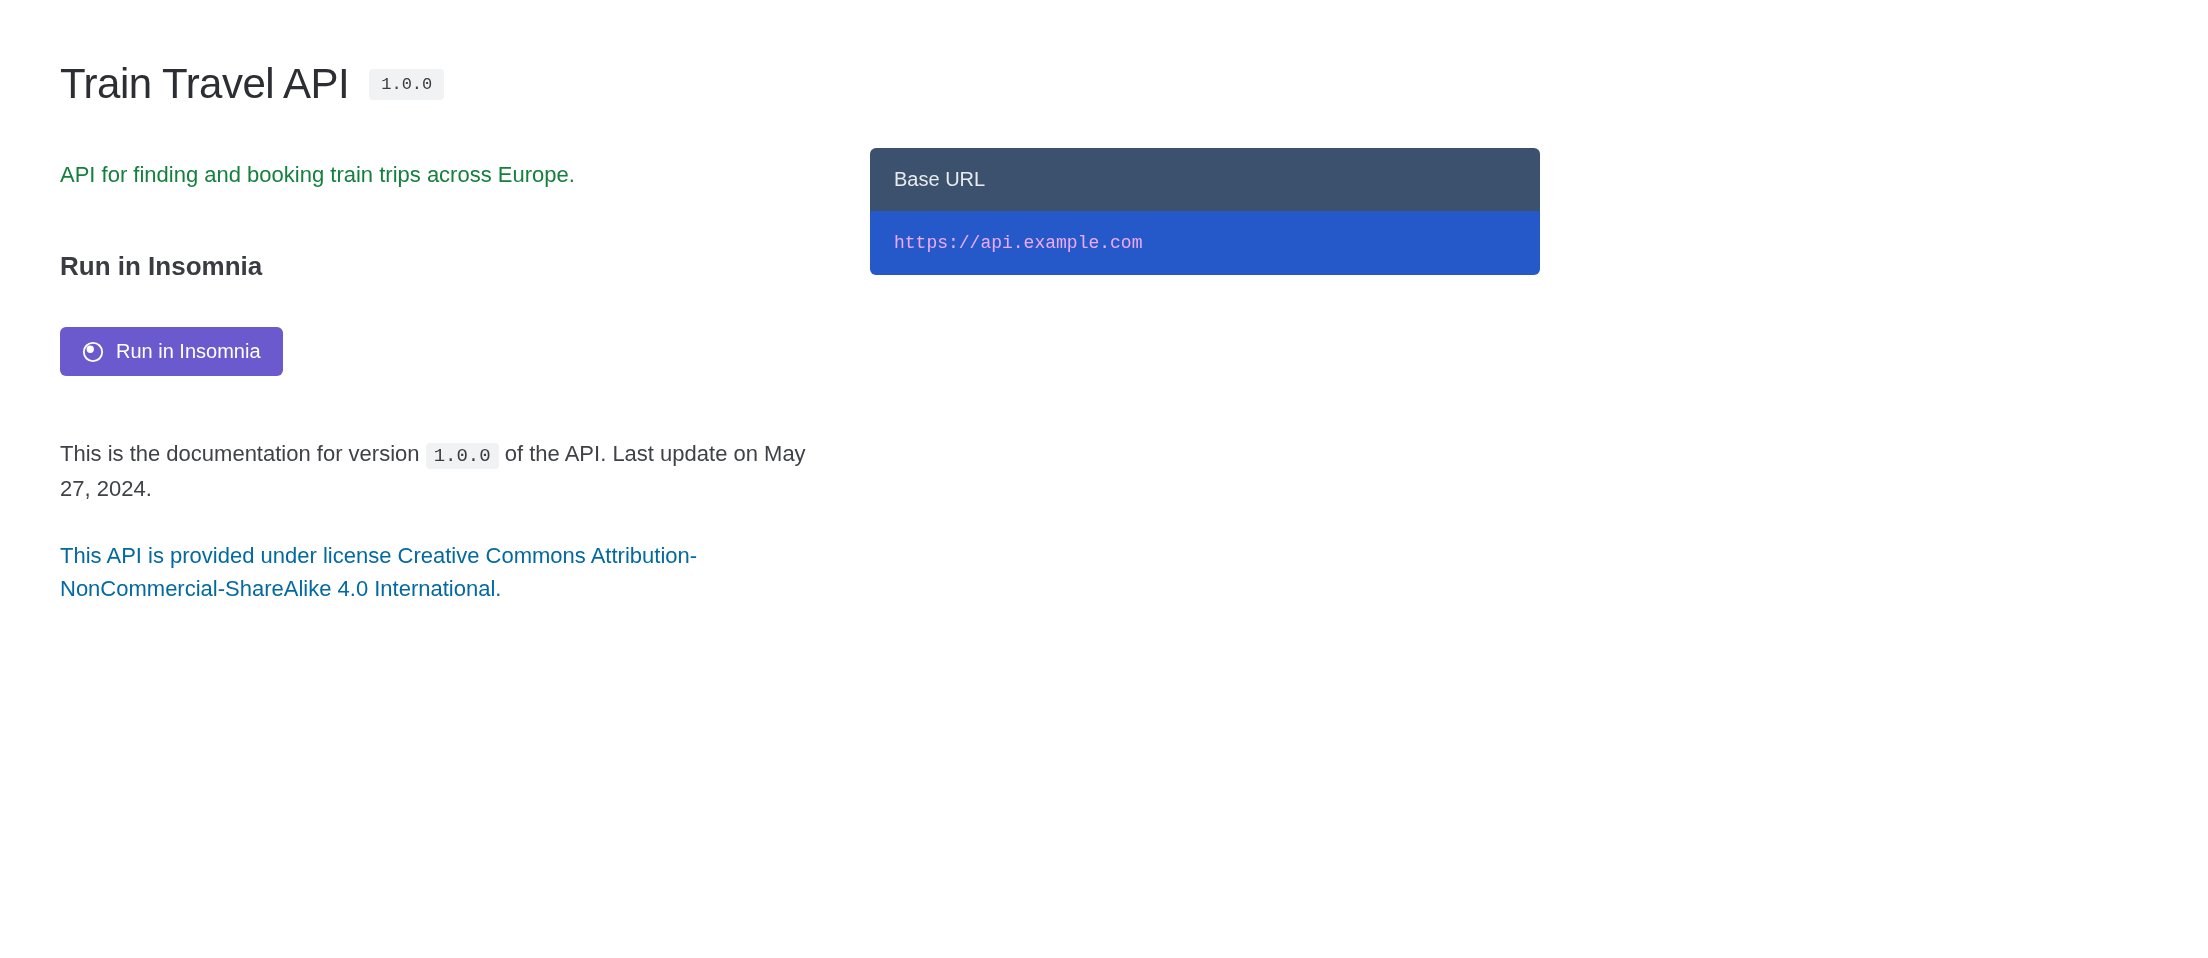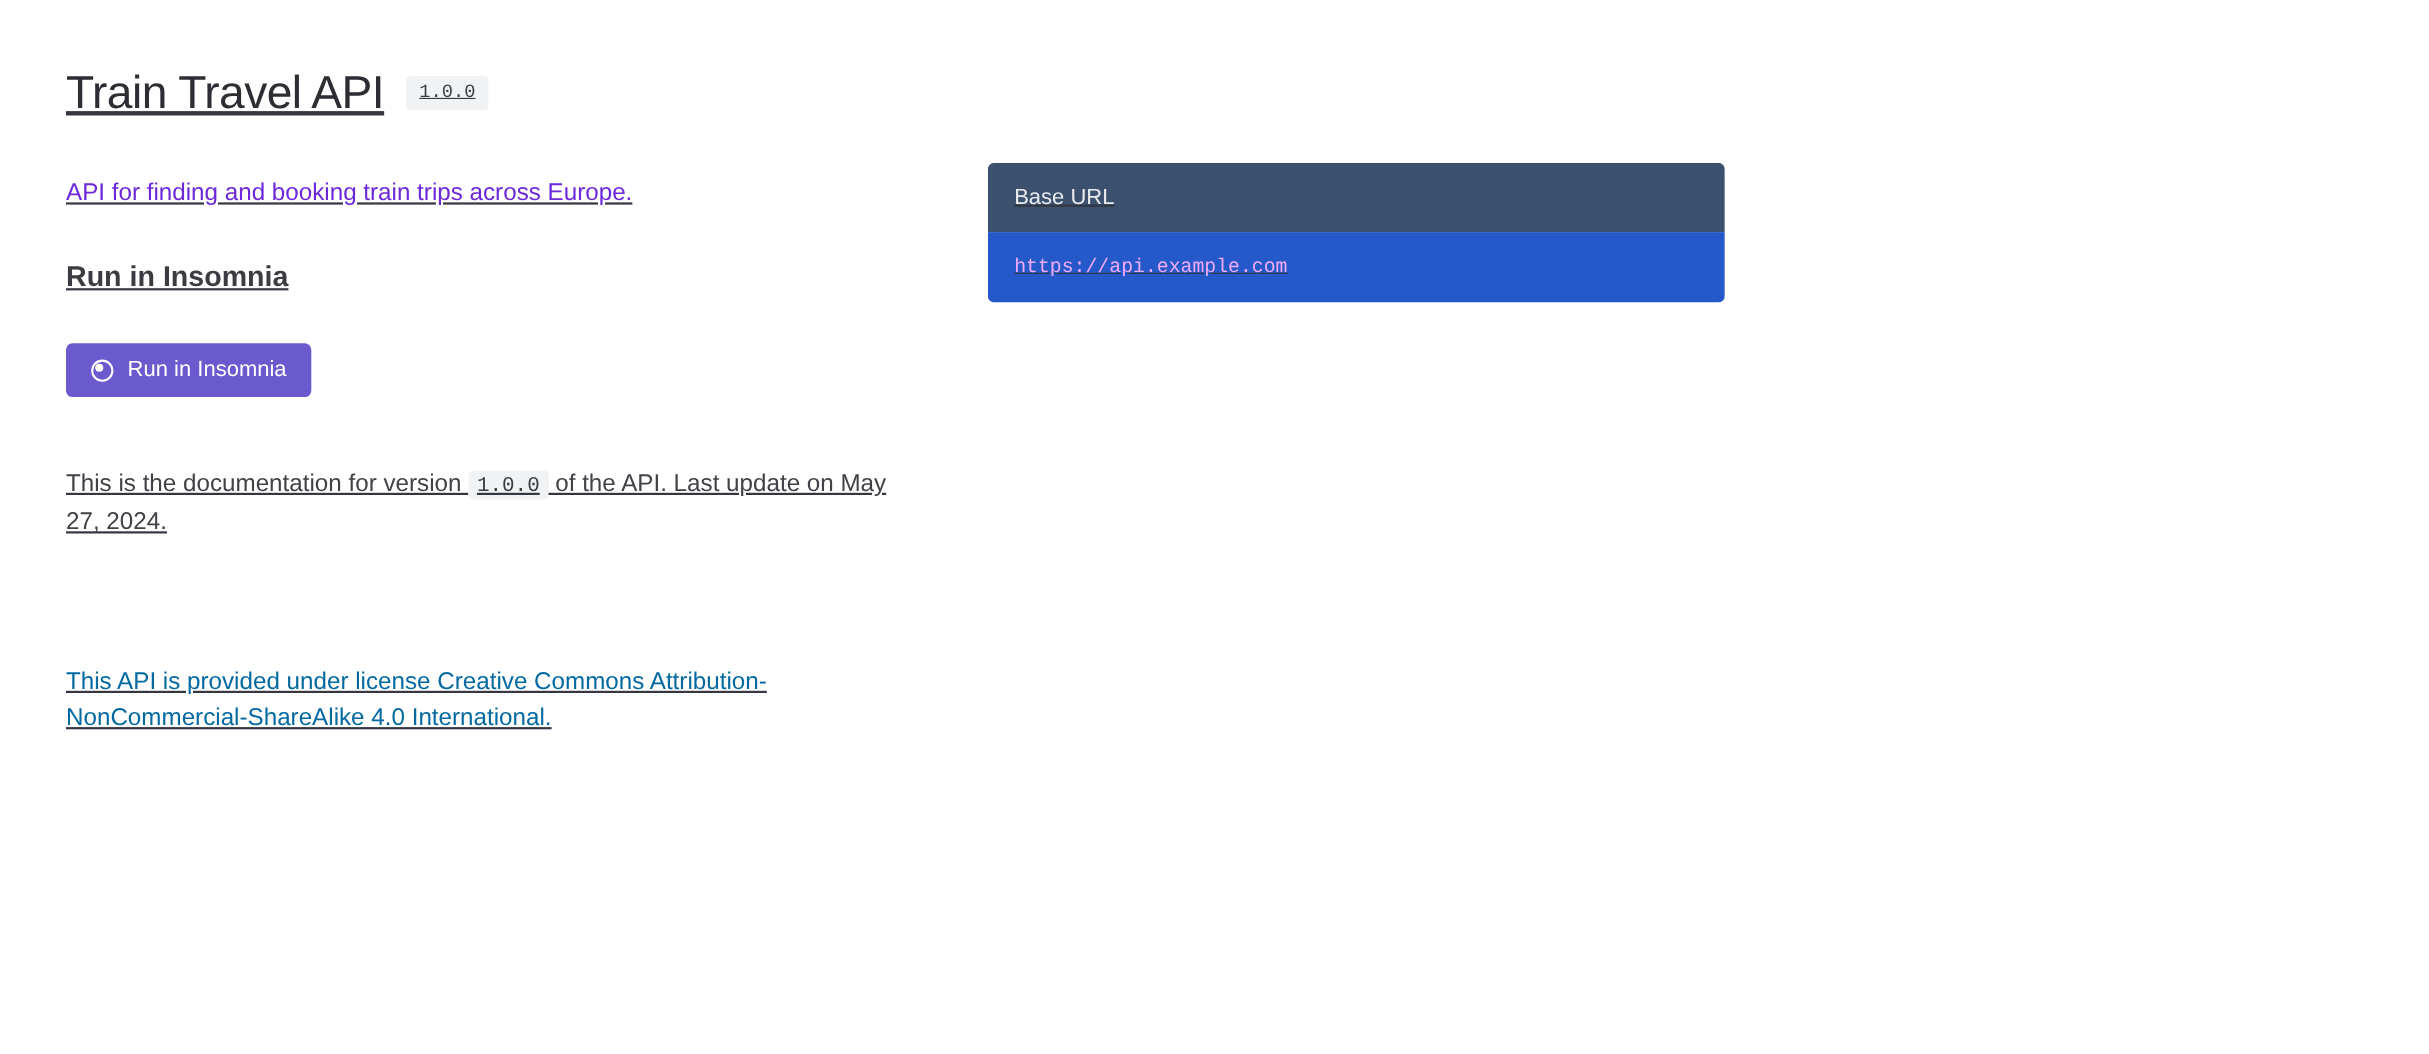--- a/index.html
+++ b/index.html
@@ -9,22 +9,21 @@
     }
     body {
       font-family: -apple-system, BlinkMacSystemFont, 'Segoe UI', Helvetica, Arial, sans-serif;
       background: #ffffff;
       color: #343741;
       padding: 60px;
       width: 2208px;
     }
     .container {
       display: flex;
-      gap: 88px;
-      text-decoration: underline;
+      gap: 60px;
     }
     .left-column {
       flex: 1;
       max-width: 750px;
     }
     .right-column {
       width: 670px;
       padding-top: 88px;
     }
     .header-row {
@@ -42,22 +41,22 @@
     .version-badge {
       background: #f1f2f4;
       color: #3a3c42;
       font-family: 'SFMono-Regular', Consolas, 'Liberation Mono', Menlo, monospace;
       font-size: 17px;
       padding: 6px 12px;
       border-radius: 4px;
     }
     .description {
       font-size: 22px;
-      color: #6d28d9;
-      margin-bottom: 45px;
+      color: #15803d;
+      margin-bottom: 60px;
       line-height: 1.5;
     }
     .section-heading {
       font-size: 26px;
       font-weight: 700;
       color: #3a3c42;
       margin-bottom: 45px;
     }
     .section-text {
       font-size: 22px;
@@ -80,21 +79,21 @@
       margin-bottom: 60px;
     }
     .insomnia-icon {
       width: 22px;
       height: 22px;
     }
     .doc-version-text {
       font-size: 22px;
       color: #404248;
       line-height: 1.6;
-      margin-bottom: 110px;
+      margin-bottom: 32px;
     }
     .inline-code {
       background: #f1f2f4;
       font-family: 'SFMono-Regular', Consolas, 'Liberation Mono', Menlo, monospace;
       font-size: 19px;
       padding: 2px 8px;
       border-radius: 4px;
       color: #3a3c42;
     }
     .license-text {

